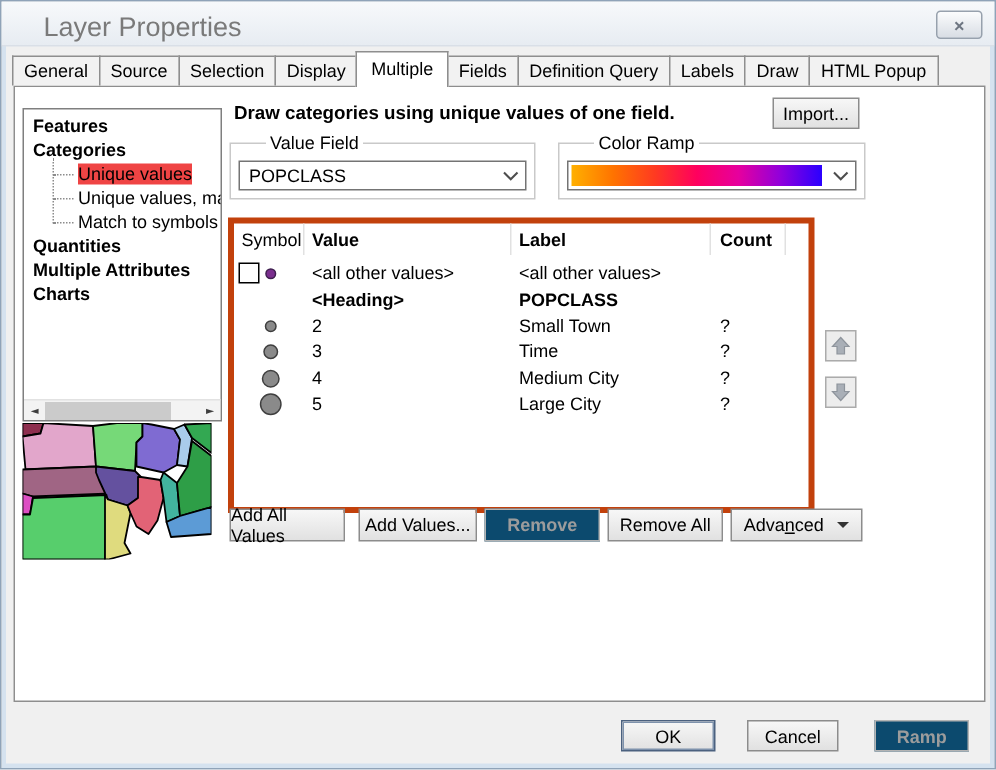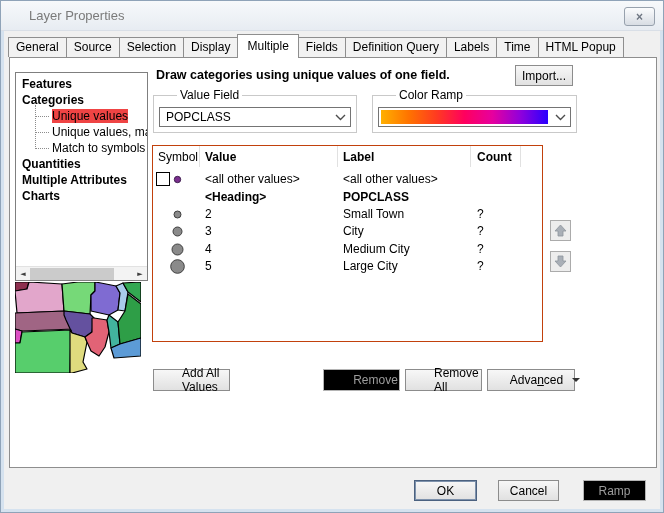--- a/index.html
+++ b/index.html
@@ -8,21 +8,21 @@
     position:relative; width:664px; height:513px;
     font-family:"Liberation Sans", sans-serif; font-size:12px; color:#000;
     background:#F0F0F0;
     border:1px solid #8FA3B8;
     box-shadow: inset 0 0 0 3px #D5E2EF;
     overflow:hidden;
   }
   
   .titlebar { position:absolute; left:0; top:0; width:662px; height:30px;
     background:linear-gradient(#F7F9FB,#E7ECF2); border-bottom:1px solid #D9DFE7; }
-  .title-text { position:absolute; left:28px; top:7px; font-size:13px; color:#7A7A7A; }
+  .title-text { position:absolute; left:28px; top:7px; font-size:18px; color:#7A7A7A; }
   .close-btn { position:absolute; left:623px; top:6px; width:31px; height:19px;
     border:1px solid #97A1AD; border-radius:3px;
     background:linear-gradient(#FBFCFD,#D8DDE4);
     display:flex; align-items:center; justify-content:center;
     color:#6E7682; font-weight:bold; font-size:12px; line-height:1; cursor:default; }
   
   .tabs { position:absolute; left:7px; top:36px; display:flex; z-index:4; }
   .tab { height:20px; line-height:19px; padding:0 7px; background:#F2F2F2;
     border:1px solid #8E8E8E; border-bottom:none; margin-right:-1px; white-space:nowrap; }
   .tab.active { background:#fff; margin-top:-3px; height:24px; line-height:22px;
@@ -49,53 +49,53 @@
     font-family:"DejaVu Sans", sans-serif; }
   .hscroll .thumb { height:12px; width:84px; background:#CBCBCB; }
   .hscroll .trackgap { flex:1; }
   .map-preview { position:absolute; left:14px; top:281px; z-index:2; }
   
   .desc { position:absolute; left:155px; top:67px; font-weight:bold; font-size:12.5px; z-index:2; }
   .btn { position:absolute; border:1px solid #8C8C8C;
     background:linear-gradient(#F7F7F7,#E1E1E1);
     display:flex; align-items:center; justify-content:center;
     font-family:"Liberation Sans", sans-serif; font-size:12px; color:#000; cursor:default; z-index:2; }
-  .btn.disabled { color:#9C9C9C; background:#000000; border-color:#B4B4B4; }
+  .btn.disabled { color:#9C9C9C; background:#0c4a6e; border-color:#B4B4B4;font-weight:bold; }
   .btn.default { border-color:#4B617F; box-shadow: inset 0 0 0 1px #7E92AC; }
   .import-btn { left:514px; top:64px; width:58px; height:21px; }
   
   fieldset.group { position:absolute; border:1px solid #C9C9C9; margin:0; padding:0; z-index:2; background:transparent; }
   fieldset.group legend { margin-left:23px; padding:0 3px; font-size:12px; }
   .gb-value { left:152px; top:87px; width:204px; height:45px; }
   .gb-ramp  { left:371px; top:87px; width:205px; height:45px; }
   .combo { position:absolute; border:1px solid #747474; background:#fff; height:20px;
     display:flex; align-items:center; z-index:3; }
   .combo-value { left:158px; top:106px; width:192px; padding-left:6px; }
   .combo-ramp  { left:377px; top:106px; width:193px; }
   .combo .chev { position:absolute; right:4px; top:6px; }
   .ramp-swatch { position:absolute; left:2px; top:2px; height:14px; width:167px; }
   
   .symtable { position:absolute; left:151px; top:144px; width:391px; height:197px;
-    background:#fff; border:1px solid #c2410c; z-index:2; }
+    background:#fff; border:4px solid #c2410c; z-index:2; }
   .symtable .hsep { position:absolute; top:0; width:1px; height:21px; background:#E1E1E1; }
   .th { position:absolute; top:4px; font-weight:bold; }
   .th.normal { font-weight:normal; }
   .trow { position:absolute; left:0; width:100%; height:17px; }
   .cell { position:absolute; top:1px; white-space:nowrap; }
   .c-value { left:52px; } .c-label { left:190px; } .c-count { left:324px; }
   .bold { font-weight:bold; }
   .cbx { position:absolute; left:3px; top:1px; width:14px; height:14px;
     background:#fff; border:1px solid #000; }
   .dotsvg { position:absolute; left:16px; top:0; }
   
   .updown { position:absolute; width:21px; height:21px; border:1px solid #ABABAB;
     background:#EDEDED; display:flex; align-items:center; justify-content:center; z-index:2; }
   .up-btn { left:549px; top:219px; } .down-btn { left:549px; top:250px; }
   
-  .act { top:368px; height:22px;padding-left:28px; }
+  .act { top:338px; height:22px; }
   .b-addall { left:152px; width:77px; } .b-addvals { left:238px; width:79px; }
   .b-remove { left:322px; width:77px; } .b-removeall { left:404px; width:77px; }
   .b-advanced { left:486px; width:88px; gap:9px; }
   .menu-arrow { width:0; height:0; border-left:4px solid transparent;
     border-right:4px solid transparent; border-top:4px solid #333; }
   .mn-u { text-decoration:underline; }
   
   .b-ok { left:413px; top:479px; width:63px; height:21px; }
   .b-cancel { left:497px; top:479px; width:61px; height:21px; }
   .b-apply { left:582px; top:479px; width:63px; height:21px; }
@@ -114,21 +114,21 @@
 
   <div class="tabs">
     <div class="tab">General</div>
     <div class="tab">Source</div>
     <div class="tab">Selection</div>
     <div class="tab">Display</div>
     <div class="tab active">Multiple</div>
     <div class="tab">Fields</div>
     <div class="tab">Definition Query</div>
     <div class="tab">Labels</div>
-    <div class="tab">Time</div>
+    <div class="tab">Draw</div>
     <div class="tab">HTML Popup</div>
   </div>
 
   <div class="page"></div>
 
   <div class="show-label">Show:</div>
   <div class="listbox">
     <div style="padding-top:3px;">
       <div class="show-item root"><span class="lbl">Features</span></div>
       <div class="show-item root"><span class="lbl">Categories</span></div>
@@ -225,21 +225,21 @@
       <span class="cell c-value">2</span>
       <span class="cell c-label">Small Town</span>
       <span class="cell c-count">?</span>
     </div>
 
     <div class="trow" style="top:77px">
       <svg class="dotsvg" width="17" height="17">
           <circle cx="8.5" cy="8.5" r="4.5" stroke="#3F3F3F" fill="#8A8A8A"></circle>
         </svg>
       <span class="cell c-value">3</span>
-      <span class="cell c-label">City</span>
+      <span class="cell c-label">Time</span>
       <span class="cell c-count">?</span>
     </div>
 
     <div class="trow" style="top:95px">
       <svg class="dotsvg" width="17" height="17">
           <circle cx="8.5" cy="8.5" r="5.5" stroke="#3F3F3F" fill="#8A8A8A"></circle>
         </svg>
       <span class="cell c-value">4</span>
       <span class="cell c-label">Medium City</span>
       <span class="cell c-count">?</span>
@@ -260,20 +260,21 @@
         <path d="M6.5 1 L12 7 H9 V12 H4 V7 H1 Z" fill="#A9AFB7" stroke="#8E949C" stroke-width="0.8"></path>
       </svg>
   </div>
   <div class="updown down-btn">
     <svg width="13" height="13" viewBox="0 0 13 13">
         <path d="M6.5 12 L1 6 H4 V1 H9 V6 H12 Z" fill="#A9AFB7" stroke="#8E949C" stroke-width="0.8"></path>
       </svg>
   </div>
 
   <div class="btn act b-addall">Add All Values</div>
+  <div class="btn act b-addvals">Add Values...</div>
   <div class="btn act b-remove disabled">Remove</div>
   <div class="btn act b-advanced">
     <span><span>Adva</span><span class="mn-u">n</span><span>ced</span></span>
     <span class="menu-arrow"></span>
   </div>
   <div class="btn act b-removeall">Remove All</div>
 
   <div class="btn b-ok default">OK</div>
   <div class="btn b-cancel">Cancel</div>
   <div class="btn b-apply disabled">Ramp</div>

